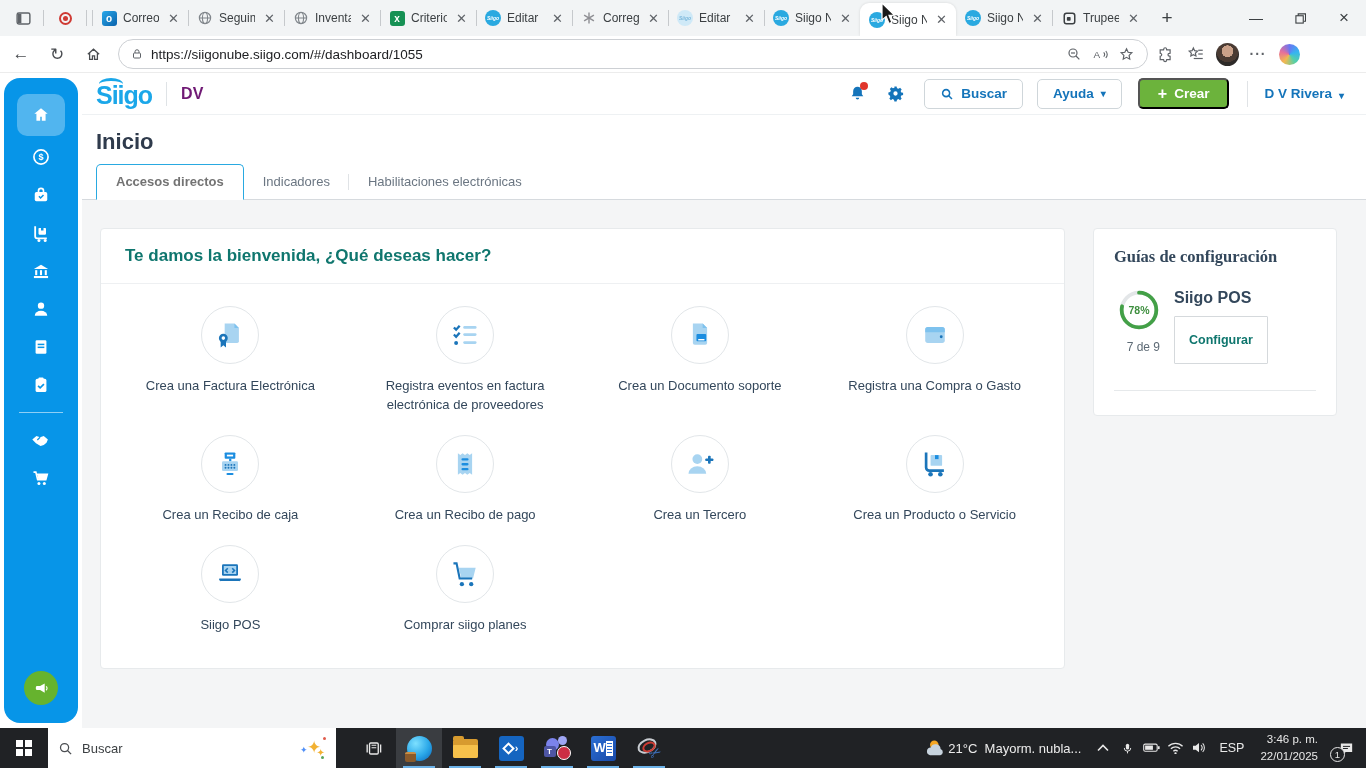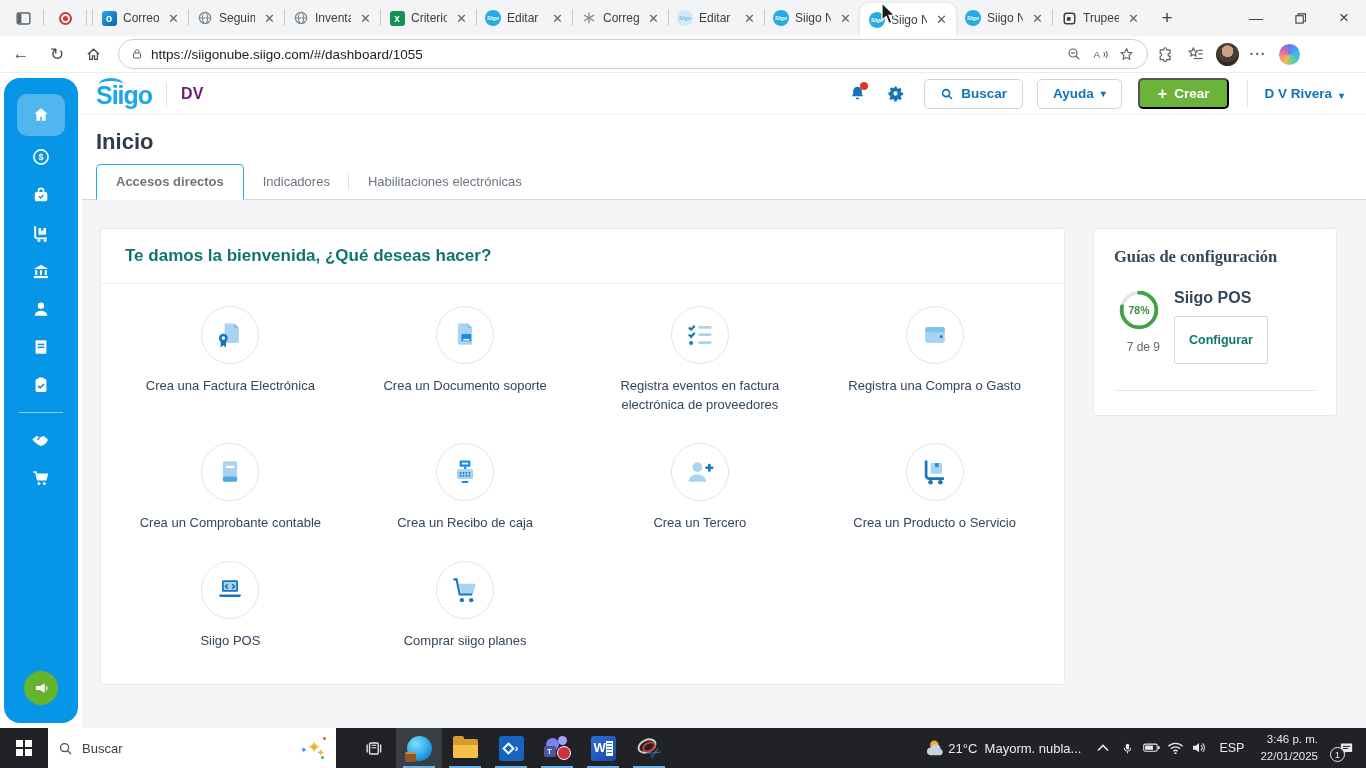--- a/index.html
+++ b/index.html
@@ -70,21 +70,21 @@
   .page-title { font-size:22px; font-weight:bold; color:#2f3b4c; }
   .apptabs { background:#fff; display:flex; align-items:flex-end; padding-left:14px; border-bottom:1px solid #d6dade; height:37px; }
   .apptab { padding:9px 19px 10px; font-size:13px; color:#6b7682; position:relative; cursor:pointer; }
   .apptab:not(.active)::after { content:''; position:absolute; right:0; top:9px; height:16px; width:1px; background:#e0e3e6; }
   .apptab:nth-last-child(1)::after { display:none; }
   .apptab.active { border:1px solid #29a9e1; border-bottom:1px solid #fff; margin-bottom:-1px; border-radius:5px 5px 0 0; color:#737373; font-weight:bold; background:#fff; }
 
   .content { flex:1; background:#f4f5f6; padding:28px 0 0 18px; display:flex; align-items:flex-start; }
   .welcome-card { width:965px; background:#fff; border:1px solid #e7eaec; border-radius:4px; }
   .welcome-head { padding:17px 24px; border-bottom:1px solid #eef0f2; font-size:17px; font-weight:bold; color:#0f766e; }
-  .shortcut-grid { display:grid; grid-template-columns:repeat(4,1fr); padding:22px 12px 34px; row-gap:28px; }
+  .shortcut-grid { display:grid; grid-template-columns:repeat(4,1fr); padding:22px 12px 34px; row-gap:20px; }
   .shortcut { display:flex; flex-direction:column; align-items:center; cursor:pointer; }
   .sc-circle { width:58px; height:58px; border-radius:50%; border:1px solid #e2e6e9; background:#fff; display:flex; align-items:center; justify-content:center; margin-bottom:13px; }
   .sc-label { font-size:13px; color:#33475b; text-align:center; max-width:215px; line-height:1.45; }
 
   .guides-card { width:244px; margin-left:28px; background:#fff; border:1px solid #e7eaec; border-radius:4px; padding:18px 20px 24px; }
   .guides-title { font-size:16.5px; font-weight:bold; color:#33475b; margin-bottom:22px;font-family:Liberation Serif, serif; }
   .guide-item { display:flex; }
   .ring-wrap { width:46px; margin-right:14px; text-align:right; }
   .ring-pct { font-size:10px; font-weight:bold; fill:#3e8f3f; }
   .fraction { font-size:12px; color:#5d6a75; margin-top:5px; white-space:nowrap; }
@@ -474,64 +474,54 @@
                     <path d="M7.5 25.5h6v6.5l-3-2.4-3 2.4z" fill="#1b75ba"></path>
                     <circle cx="10.5" cy="21.5" r="2" fill="#fff"></circle>
                   </svg>
               </span>
               <span class="sc-label">Crea una Factura Electrónica</span>
             </div>
 
             <div class="shortcut">
               <span class="sc-circle">
                 <svg width="32" viewBox="0 0 36 36">
-                    <path d="M10 5h11l5 5v17a2 2 0 0 1-2 2H12a2 2 0 0 1-2-2z" fill="#a8d4f1"></path>
-                    <path d="M21 5l5 5h-5z" fill="#7ec2ee"></path>
-                    <rect x="14" y="17" width="11" height="8" rx="1" fill="#1b8de0"></rect>
-                    <rect x="16" y="22.5" width="7" height="1.6" fill="#fff"></rect>
-                  </svg>
-              </span>
-              <span class="sc-label">Crea un Documento soporte</span>
-            </div>
-
-            <div class="shortcut">
-              <span class="sc-circle">
-                <svg width="32" viewBox="0 0 36 36">
                     <path d="M5.5 9.5l2.5 2.5 4-4.5" stroke="#1b75ba" stroke-width="2.6" fill="none"></path>
                     <path d="M5.5 17.5l2.5 2.5 4-4.5" stroke="#1b75ba" stroke-width="2.6" fill="none"></path>
                     <circle cx="8" cy="27" r="2.2" fill="#1b75ba"></circle>
                     <rect x="16" y="8" width="15" height="3" rx="1.5" fill="#a8d4f1"></rect>
                     <rect x="16" y="16" width="15" height="3" rx="1.5" fill="#a8d4f1"></rect>
                     <rect x="16" y="25" width="15" height="3" rx="1.5" fill="#a8d4f1"></rect>
                   </svg>
               </span>
               <span class="sc-label">Registra eventos en factura electrónica de proveedores</span>
             </div>
 
             <div class="shortcut">
               <span class="sc-circle">
                 <svg width="32" viewBox="0 0 36 36">
+                    <path d="M10 5h11l5 5v17a2 2 0 0 1-2 2H12a2 2 0 0 1-2-2z" fill="#a8d4f1"></path>
+                    <path d="M21 5l5 5h-5z" fill="#7ec2ee"></path>
+                    <rect x="14" y="17" width="11" height="8" rx="1" fill="#1b8de0"></rect>
+                    <rect x="16" y="22.5" width="7" height="1.6" fill="#fff"></rect>
+                  </svg>
+              </span>
+              <span class="sc-label">Crea un Documento soporte</span>
+            </div>
+
+            <div class="shortcut">
+              <span class="sc-circle">
+                <svg width="32" viewBox="0 0 36 36">
                     <rect x="7" y="9" width="22" height="18" rx="3" fill="#a8d4f1"></rect>
                     <path d="M7 12a3 3 0 0 1 3-3h16a3 3 0 0 1 3 3v3H7z" fill="#7ec2ee"></path>
                     <circle cx="25" cy="20" r="1.6" fill="#1b75ba"></circle>
                   </svg>
               </span>
               <span class="sc-label">Registra una Compra o Gasto</span>
             </div>
 
-            <div class="shortcut">
-              <span class="sc-circle">
-                <svg width="32" viewBox="0 0 36 36">
-                    <rect x="10" y="6" width="16" height="23" rx="2" fill="#a8d4f1"></rect>
-                    <rect x="13" y="11" width="10" height="2.6" rx="1.3" fill="#fff"></rect>
-                    <rect x="10" y="23" width="16" height="6" rx="2" fill="#54a8e0"></rect>
-                  </svg>
-              </span>
-              <span class="sc-label">Crea un Comprobante contable</span>
-            </div>
 
             <div class="shortcut">
               <span class="sc-circle">
                 <svg width="32" viewBox="0 0 36 36">
                     <rect x="12" y="5" width="12" height="7" rx="1" fill="#1b8de0"></rect>
                     <rect x="14.5" y="7.5" width="7" height="2" fill="#fff"></rect>
                     <rect x="17" y="12" width="2.5" height="3" fill="#1b8de0"></rect>
                     <rect x="9" y="15" width="18" height="11" rx="1.5" fill="#a8d4f1"></rect>
                     <g fill="#1b75ba">
                       <circle cx="13" cy="19" r="1.1"></circle>
@@ -542,20 +532,31 @@
                       <circle cx="16.3" cy="22.2" r="1.1"></circle>
                       <circle cx="19.6" cy="22.2" r="1.1"></circle>
                       <circle cx="22.9" cy="22.2" r="1.1"></circle>
                     </g>
                     <rect x="14" y="28" width="8" height="2.4" rx="1.2" fill="#1b8de0"></rect>
                   </svg>
               </span>
               <span class="sc-label">Crea un Recibo de caja</span>
             </div>
 
+            <div class="shortcut">
+              <span class="sc-circle">
+                <svg width="32" viewBox="0 0 36 36">
+                    <path d="M10 6l2.7 2 2.6-2 2.7 2 2.6-2 2.7 2 2.7-2v24l-2.7-2-2.7 2-2.6-2-2.7 2-2.6-2-2.7 2z" fill="#a8d4f1"></path>
+                    <rect x="14" y="11.5" width="8" height="2.6" rx="1.3" fill="#1b8de0"></rect>
+                    <rect x="14" y="17" width="8" height="2.6" rx="1.3" fill="#1b8de0"></rect>
+                    <rect x="14" y="22.5" width="8" height="2.6" rx="1.3" fill="#1b8de0"></rect>
+                  </svg>
+              </span>
+              <span class="sc-label">Crea un Recibo de pago</span>
+            </div>
 
             <div class="shortcut">
               <span class="sc-circle">
                 <svg width="32" viewBox="0 0 36 36">
                     <circle cx="15" cy="12.5" r="5.5" fill="#a8d4f1"></circle>
                     <path d="M5 29a10 8.5 0 0 1 20 0z" fill="#a8d4f1"></path>
                     <rect x="24" y="11.7" width="9" height="3" rx="1" fill="#1b75ba"></rect>
                     <rect x="27" y="8.7" width="3" height="9" rx="1" fill="#1b75ba"></rect>
                   </svg>
               </span>

